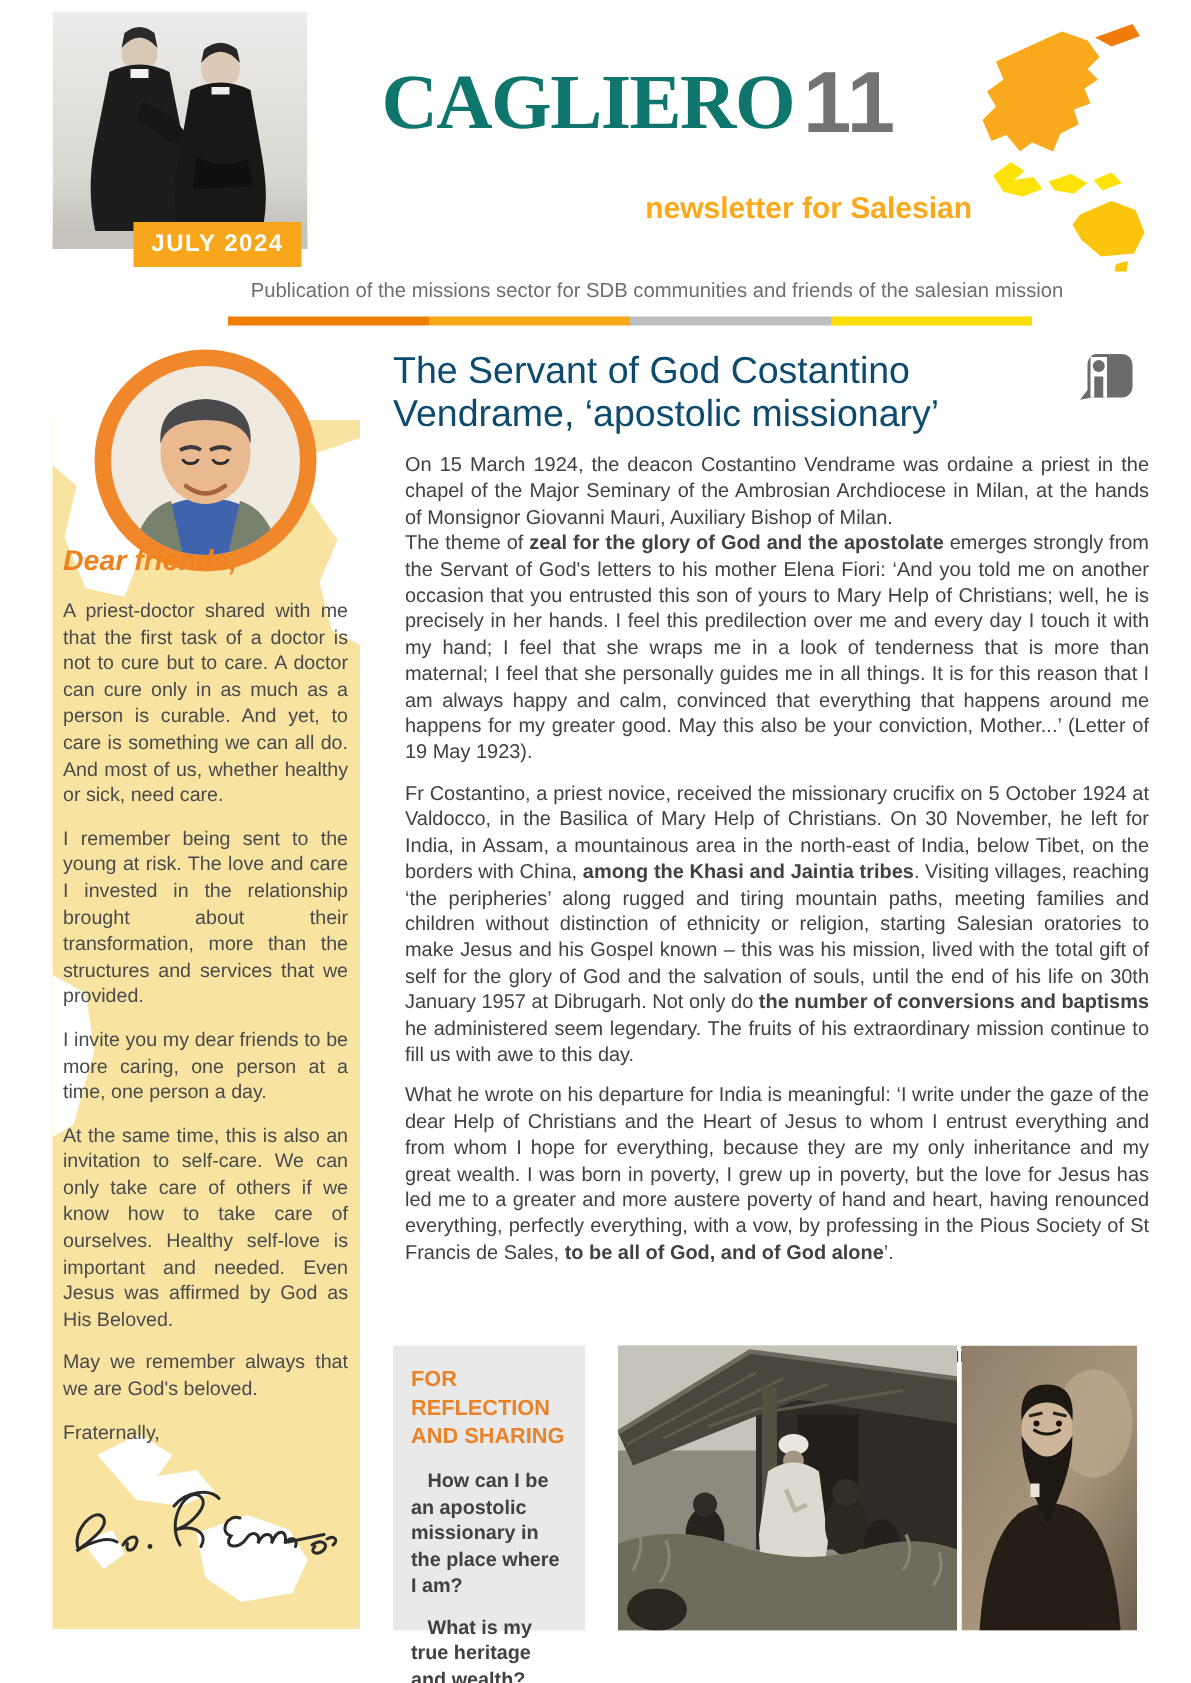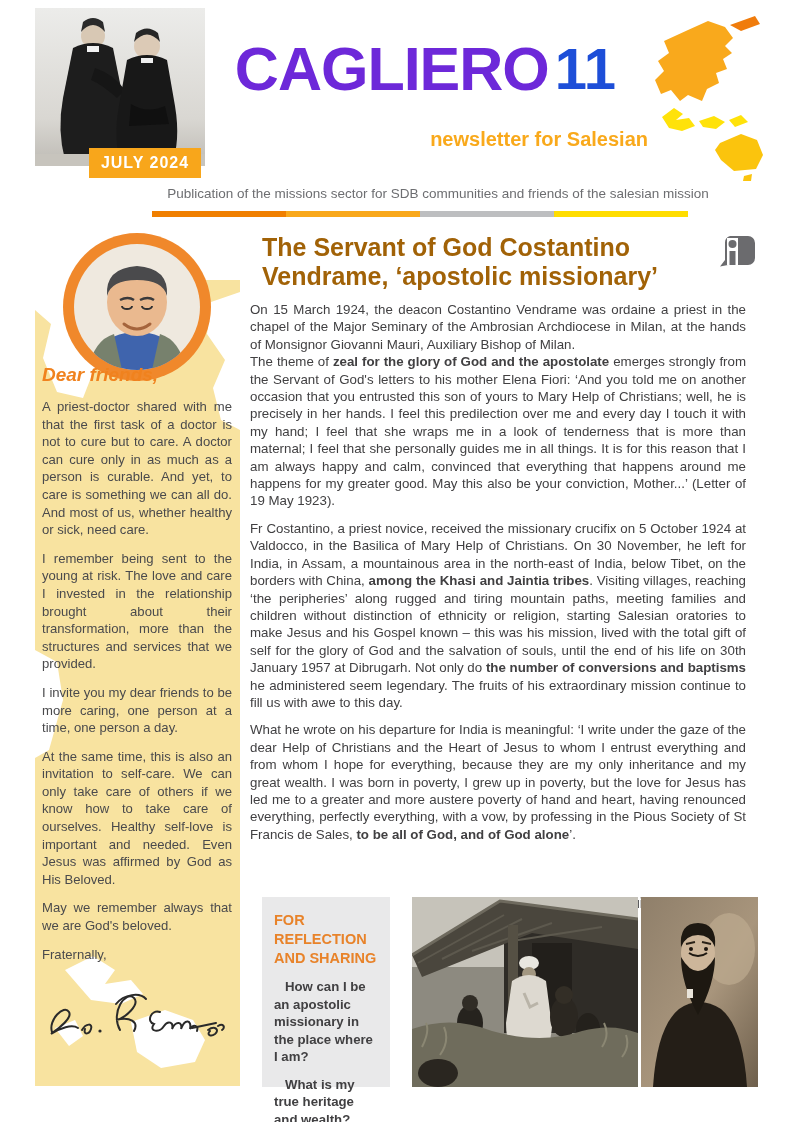--- a/index.html
+++ b/index.html
@@ -8,45 +8,45 @@
     font-family:"Liberation Sans",sans-serif;color:#414042;overflow:hidden;
   }
   .abs{position:absolute;}
 
   
   #masthead-photo{left:35px;top:8px;width:170px;height:158px;}
   #issue-badge{left:35px;top:148px;height:30px;display:flex;font-weight:bold;color:#fff;font-size:16px;}
   #issue-number{background:#EE7F12;width:54px;display:flex;align-items:center;justify-content:flex-start;padding-left:8px;box-sizing:border-box;margin-top:44px;}
   #issue-date{background:#F8A61B;width:112px;display:flex;align-items:center;justify-content:center;letter-spacing:1px;}
   #masthead{left:203px;top:34px;width:445px;display:flex;align-items:flex-start;justify-content:center;}
-  #masthead-title{font-family:Liberation Sans, sans-serif;font-weight:bold;font-size:61px;line-height:70px;color:#6d28d9;letter-spacing:-1px;}
-  #masthead-number{font-size:58px;line-height:70px;font-weight:bold;color:#1d4ed8;margin-left:6px;}
+  #masthead-title{font-family:Liberation Serif, serif;font-weight:bold;font-size:52px;line-height:70px;color:#0f766e;letter-spacing:-1px;}
+  #masthead-number{font-size:58px;line-height:70px;font-weight:bold;color:#737373;margin-left:6px;}
   #masthead-subtitle{left:203px;top:124px;width:445px;text-align:right;color:#F9A91B;font-weight:bold;font-size:20px;line-height:30px;}
   #world-map{left:628px;top:8px;width:166px;height:178px;}
   #tagline{left:0;top:186px;width:794px;text-align:center;font-size:13.5px;color:#6D6E71;padding-left:41px;}
   #color-bar{left:152px;top:211px;width:536px;height:6px;display:flex;}
   #color-bar div{flex:1;height:6px;}
   .seg1{background:#F07F00;} .seg2{background:#F9A81B;} .seg3{background:#BDBEC0;} .seg4{background:#FFDD00;}
 
   
   #sidebar{left:35px;top:280px;width:205px;height:806px;background:#F8E3A0;}
   #sidebar-watermark{left:0;top:0;width:205px;height:806px;}
   #avatar-ring{left:63px;top:233px;width:148px;height:148px;border-radius:50%;background:#F0882B;display:flex;align-items:center;justify-content:center;}
   #avatar-photo{width:126px;height:126px;border-radius:50%;overflow:hidden;}
   #sidebar-greeting{left:42px;top:364px;font-size:19px;font-style:italic;font-weight:bold;color:#F0821E;}
   #sidebar-text{left:42px;top:398px;width:190px;}
   #sidebar-text p{margin:0 0 11px;font-size:13.1px;line-height:17.6px;text-align:justify;color:#4a4a4c;}
   #sidebar-closing{margin:0;font-size:13.1px;color:#4a4a4c;}
   #signature{left:42px;top:968px;width:185px;height:95px;}
 
   
   #article-header{left:262px;top:233px;width:500px;display:flex;}
-  #article-title{width:458px;color:#a16207;font-weight:bold;font-size:25px;line-height:28.5px;}
+  #article-title{width:458px;color:#0c4a6e;font-weight:normal;font-size:25px;line-height:28.5px;}
   #info-icon{width:36px;height:32px;margin-top:2px;}
-  #article-body{left:250px;top:301px;width:496px;}
+  #article-body{left:270px;top:301px;width:496px;}
   #article-body p{margin:0;font-size:13.3px;line-height:17.4px;text-align:justify;color:#414042;}
   #article-body p.gap{margin-top:10px;}
   #article-byline{left:262px;top:851px;width:496px;text-align:right;font-weight:bold;font-size:14px;color:#3c3c3e;margin-top:44px;}
 
   
   #reflection-box{left:262px;top:897px;width:128px;height:190px;background:#E9E9EA;box-sizing:border-box;padding:14px 12px;}
   #reflection-heading{color:#E8832A;font-weight:bold;font-size:14.5px;line-height:19px;}
   .reflection-question{margin:10px 0 0;font-weight:bold;font-size:13.2px;line-height:17.5px;color:#414042;text-indent:11px;}
   #mission-photo{left:412px;top:897px;width:226px;height:190px;}
   #portrait-photo{left:641px;top:897px;width:117px;height:190px;}

